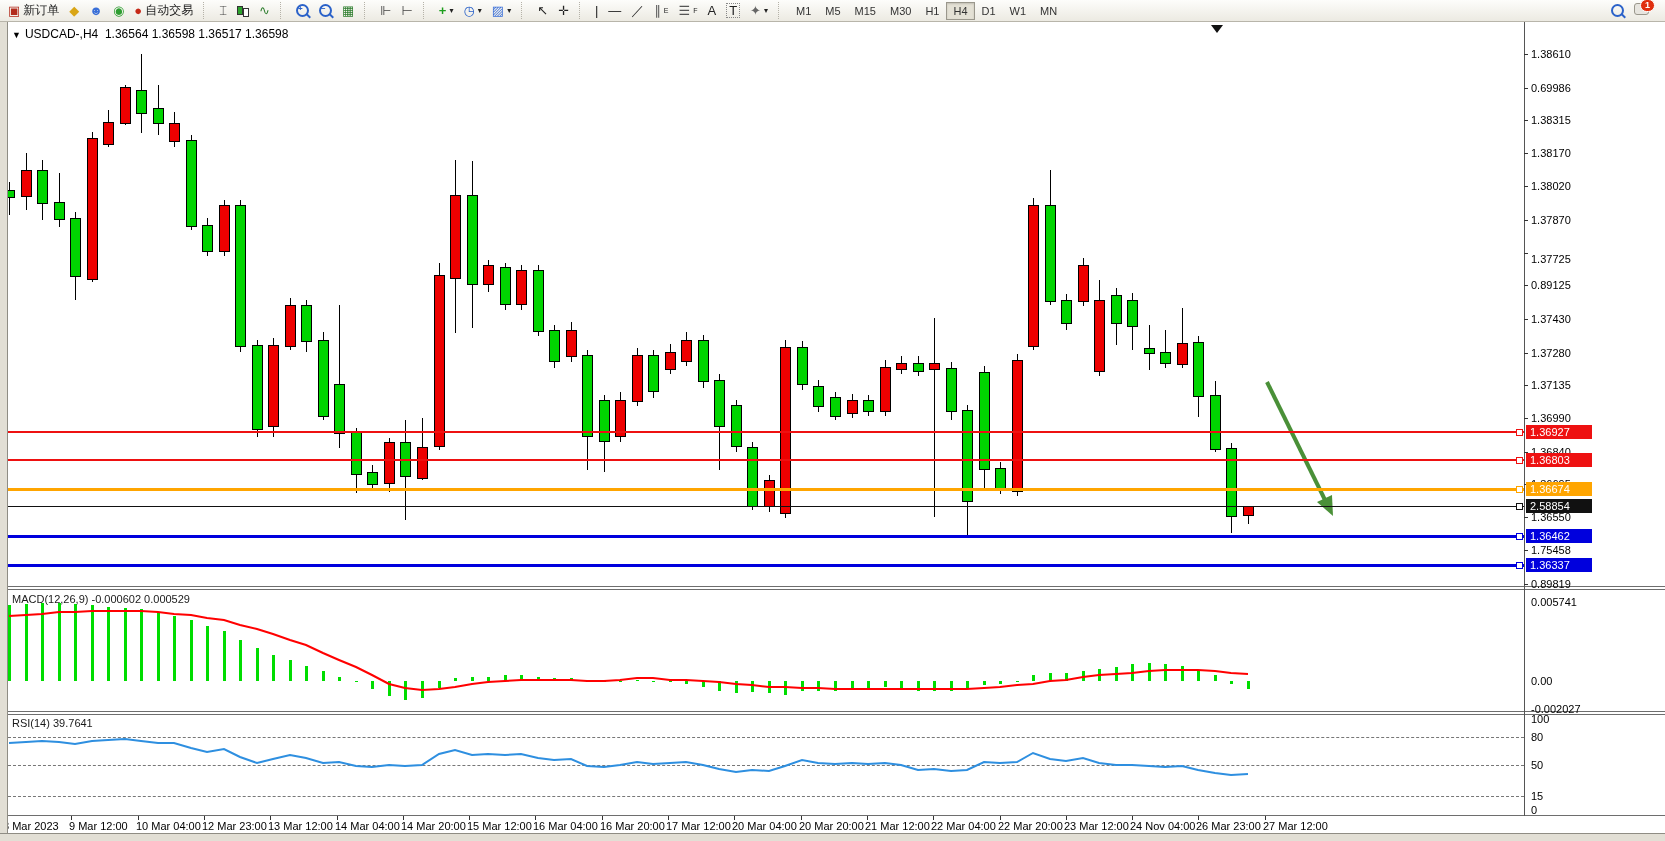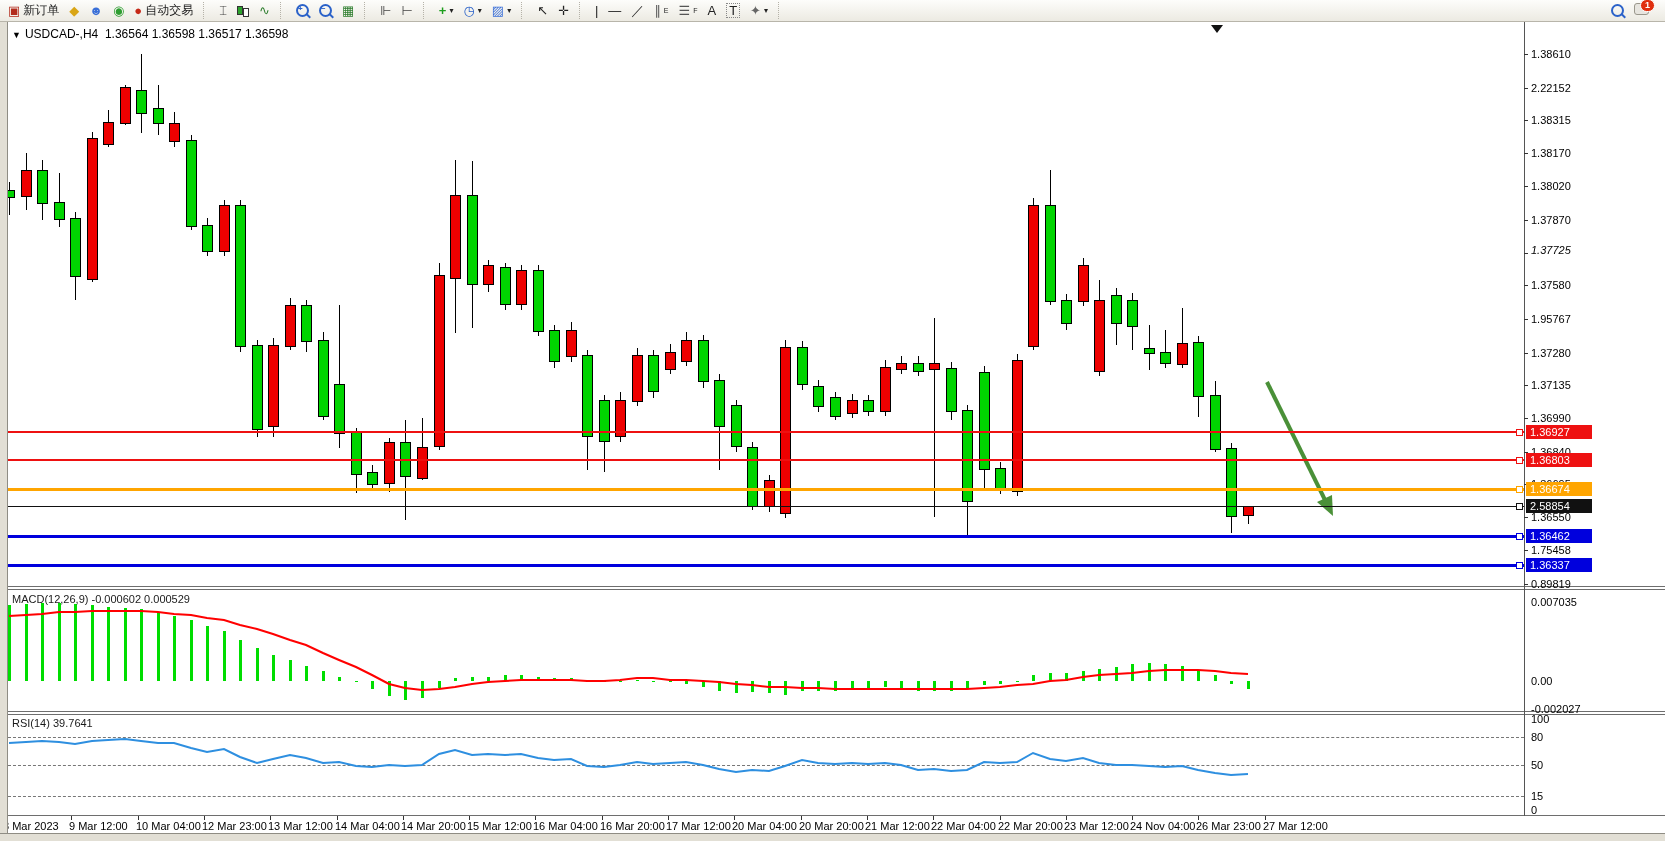--- a/index.html
+++ b/index.html
@@ -160,20 +160,31 @@
         </div>
       <div class="tb-btn">
           <span class="glyph" style="border:1px dotted #888;padding:0 2px;">T</span>
         </div>
       <div class="tb-btn">
           <span class="glyph" style="color:#666;">✦</span>
           <span class="glyph" style="font-size:8px;">▾</span>
         </div>
     </div>
     <div class="tb-sep"></div>
+    <div class="tb-group" id="tf-group">
+        <div class="tf-btn">M1</div>
+        <div class="tf-btn">M5</div>
+        <div class="tf-btn">M15</div>
+        <div class="tf-btn">M30</div>
+        <div class="tf-btn">H1</div>
+        <div class="tf-btn active">H4</div>
+        <div class="tf-btn">D1</div>
+        <div class="tf-btn">W1</div>
+        <div class="tf-btn">MN</div>
+      </div>
     <div style="flex:1"></div>
     <div class="tb-group" style="margin-right:8px;">
       <div class="tb-btn">
           <span class="lens"></span>
         </div>
       <div class="tb-btn">
         <span class="mini">
           <span class="bubble"></span>
           <span class="badge-red">1</span>
         </span>
@@ -372,52 +383,52 @@
       <div class="price-badge" style="top: 499px; background: rgb(17, 17, 17);">2.58854</div>
       <div class="hline" style="top: 535px; height: 3px; background: rgb(0, 0, 221);"></div>
       <div class="line-sq" style="left: 1516px; top: 533px; border: 1px solid rgb(0, 0, 221);"></div>
       <div class="price-badge" style="top: 529px; background: rgb(0, 0, 221);">1.36462</div>
       <div class="hline" style="top: 564px; height: 3px; background: rgb(0, 0, 221);"></div>
       <div class="line-sq" style="left: 1516px; top: 562px; border: 1px solid rgb(0, 0, 221);"></div>
       <div class="price-badge" style="top: 558px; background: rgb(0, 0, 221);">1.36337</div>
       <div class="axis-tick" style="top: 54px;"></div>
       <div class="axis-label" style="top: 48px;">1.38610</div>
       <div class="axis-tick" style="top: 88px;"></div>
-      <div class="axis-label" style="top: 82px;">2.22152</div>
+      <div class="axis-label" style="top: 82px;">0.69986</div>
       <div class="axis-tick" style="top: 120px;"></div>
       <div class="axis-label" style="top: 114px;">1.38315</div>
       <div class="axis-tick" style="top: 153px;"></div>
       <div class="axis-label" style="top: 147px;">1.38170</div>
       <div class="axis-tick" style="top: 186px;"></div>
       <div class="axis-label" style="top: 180px;">1.38020</div>
       <div class="axis-tick" style="top: 220px;"></div>
       <div class="axis-label" style="top: 214px;">1.37870</div>
       <div class="axis-tick" style="top: 253px;"></div>
-      <div class="axis-label" style="top: 244px; font-style: italic;">1.37725</div>
+      <div class="axis-label" style="top: 253px;">1.37725</div>
       <div class="axis-tick" style="top: 285px;"></div>
-      <div class="axis-label" style="top: 279px;">1.37580</div>
+      <div class="axis-label" style="top: 279px;">0.89125</div>
       <div class="axis-tick" style="top: 319px;"></div>
-      <div class="axis-label" style="top: 313px;">1.95767</div>
+      <div class="axis-label" style="top: 313px;">1.37430</div>
       <div class="axis-tick" style="top: 353px;"></div>
       <div class="axis-label" style="top: 347px;">1.37280</div>
       <div class="axis-tick" style="top: 385px;"></div>
       <div class="axis-label" style="top: 379px;">1.37135</div>
       <div class="axis-tick" style="top: 418px;"></div>
       <div class="axis-label" style="top: 412px;">1.36990</div>
       <div class="axis-tick" style="top: 452px;"></div>
       <div class="axis-label" style="top: 446px;">1.36840</div>
       <div class="axis-tick" style="top: 484px;"></div>
       <div class="axis-label" style="top: 478px;">1.36695</div>
       <div class="axis-tick" style="top: 517px;"></div>
       <div class="axis-label" style="top: 511px;">1.36550</div>
       <div class="axis-tick" style="top: 550px;"></div>
       <div class="axis-label" style="top: 544px;">1.75458</div>
       <div class="axis-tick" style="top: 584px;"></div>
       <div class="axis-label" style="top: 578px;">0.89819</div>
-      <div class="axis-label" style="top: 595.998px;">0.007035</div>
+      <div class="axis-label" style="top: 595.998px;">0.005741</div>
       <div class="axis-label" style="top: 675px;">0.00</div>
       <div class="axis-label" style="top: 702.894px;">-0.002027</div>
       <div class="axis-label" style="top: 713px;">100</div>
       <div class="axis-label" style="top: 731.2px;">80</div>
       <div class="axis-label" style="top: 758.5px;">50</div>
       <div class="axis-label" style="top: 790.35px;">15</div>
       <div class="axis-label" style="top: 804px;">0</div>
       <div class="dashline" style="top: 737.2px;"></div>
       <div class="dashline" style="top: 764.5px;"></div>
       <div class="dashline" style="top: 796.35px;"></div>

